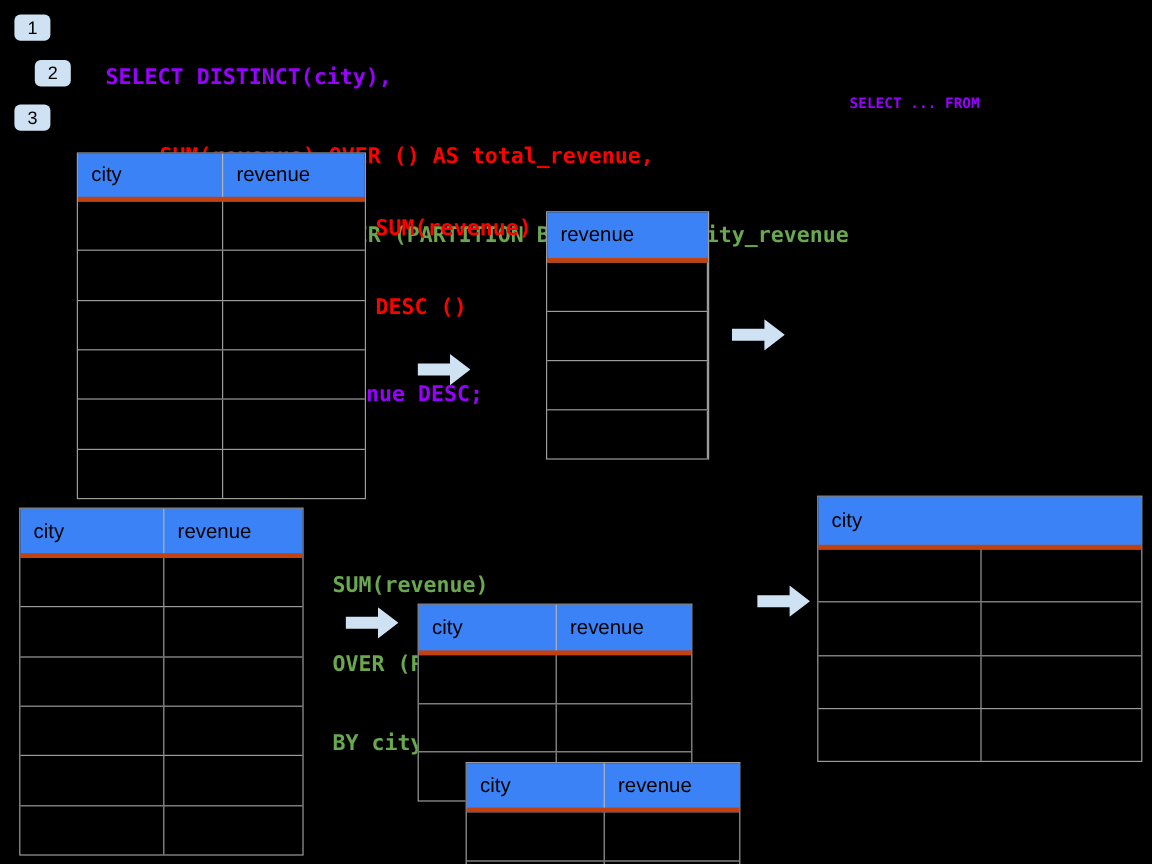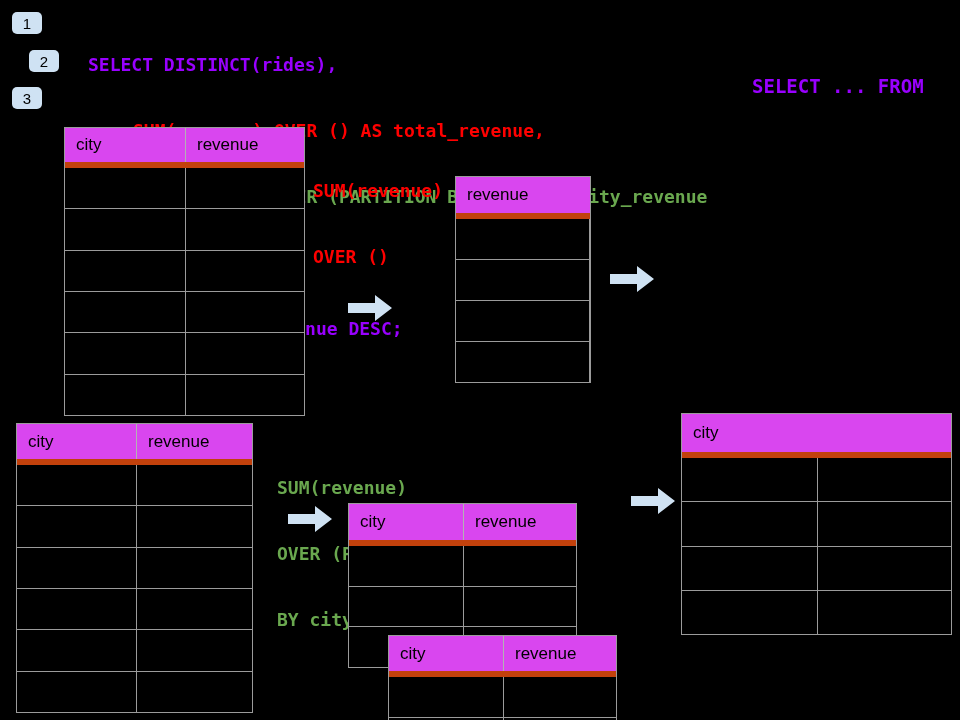--- a/index.html
+++ b/index.html
@@ -16,28 +16,28 @@
 
   
   .code{position:absolute;font-family:"DejaVu Sans Mono","Liberation Mono",monospace;
         font-weight:bold;white-space:pre;}
   .purple{color:#9900ff;}
   .red{color:#ff0000;}
   .green{color:#6aa84f;}
   #sql{left:88px;top:10px;font-size:18px;line-height:22px;}
   #sql .ind1{margin-left:45px;}
   #sql .ind2{margin-left:22px;}
-  #snippet{left:752px;top:34px;font-size:19px;line-height:21px;}
+  #snippet{left:708px;top:34px;font-size:12px;line-height:21px;}
   #label-total{left:313px;top:136px;font-size:18px;line-height:22px;}
   #label-partition{left:277px;top:433px;font-size:18px;line-height:22px;}
 
   
   .tbl{position:absolute;background:#000;border:1px solid #9b9b9b;box-sizing:border-box;
        display:flex;flex-direction:column;}
-  .thead{display:flex;background:#d946ef;border-bottom:6px solid #c2410c;flex:0 0 auto;
+  .thead{display:flex;background:#3b82f6;border-bottom:4px solid #c2410c;flex:0 0 auto;
          box-sizing:border-box;}
   .th{box-sizing:border-box;padding-left:11px;display:flex;align-items:center;
       font:17px "Liberation Sans",sans-serif;color:#000;border-right:1px solid #b3b3b3;}
   .th:last-child{border-right:none;flex:1;}
   .tbody{flex:1;display:flex;flex-direction:column;}
   .trow{flex:1;display:flex;border-bottom:1px solid #9b9b9b;box-sizing:border-box;}
   .trow:last-child{border-bottom:none;}
   .td{box-sizing:border-box;border-right:1px solid #9b9b9b;}
   .td:last-child{border-right:none;flex:1;}
 
@@ -58,34 +58,34 @@
 </head>
 <body>
 
 <div id="stage">
 
   <div class="badge" id="badge1">1</div>
   <div class="badge" id="badge2">2</div>
   <div class="badge" id="badge3">3</div>
 
   <div class="code" id="sql">
-    <div class="purple">SELECT DISTINCT(rides),</div>
+    <div class="purple">SELECT DISTINCT(city),</div>
     <div class="red ind1">SUM(revenue) OVER () AS total_revenue,</div>
     <div class="green ind1">SUM(revenue) OVER (PARTITION BY city) as city_revenue</div>
     <div class="purple ind2">FROM rides</div>
     <div class="purple ind2">ORDER by city_revenue DESC;</div>
   </div>
 
   <div class="code purple" id="snippet">
     <div>SELECT ... FROM</div>
   </div>
 
   <div class="code red" id="label-total">
     <div>SUM(revenue)</div>
-    <div>OVER ()</div>
+    <div>DESC ()</div>
   </div>
 
   <div class="code green" id="label-partition">
     <div>SUM(revenue)</div>
     <div>OVER (PARTITION</div>
     <div>BY city)</div>
   </div>
 
   <div class="tbl" id="tblA">
     <div class="thead" style="height:40px;">

